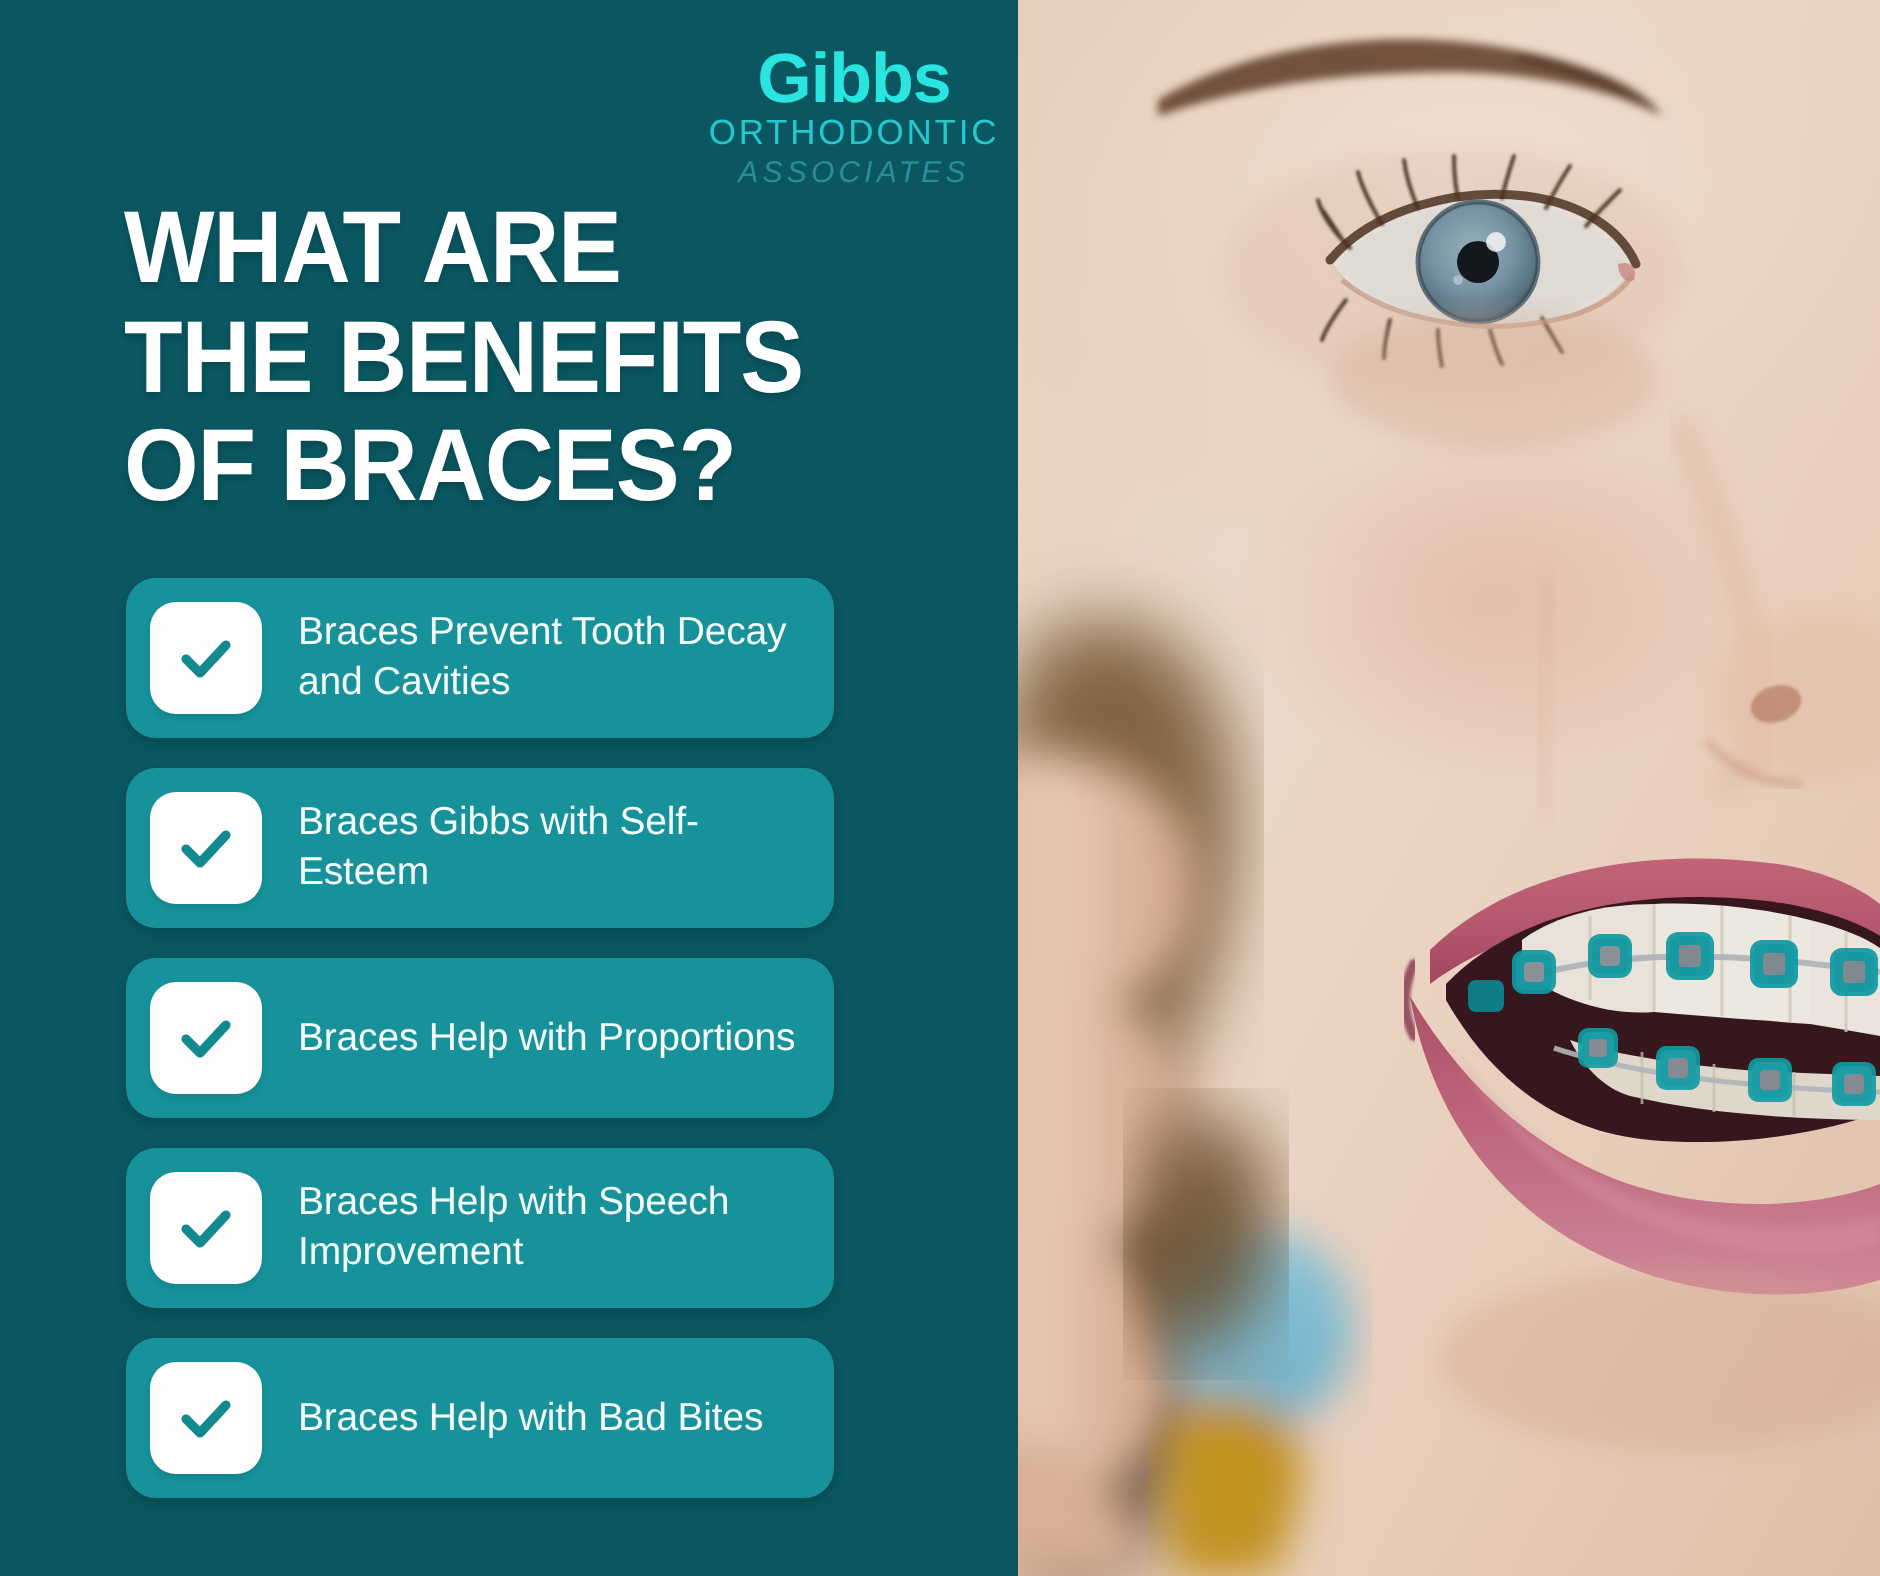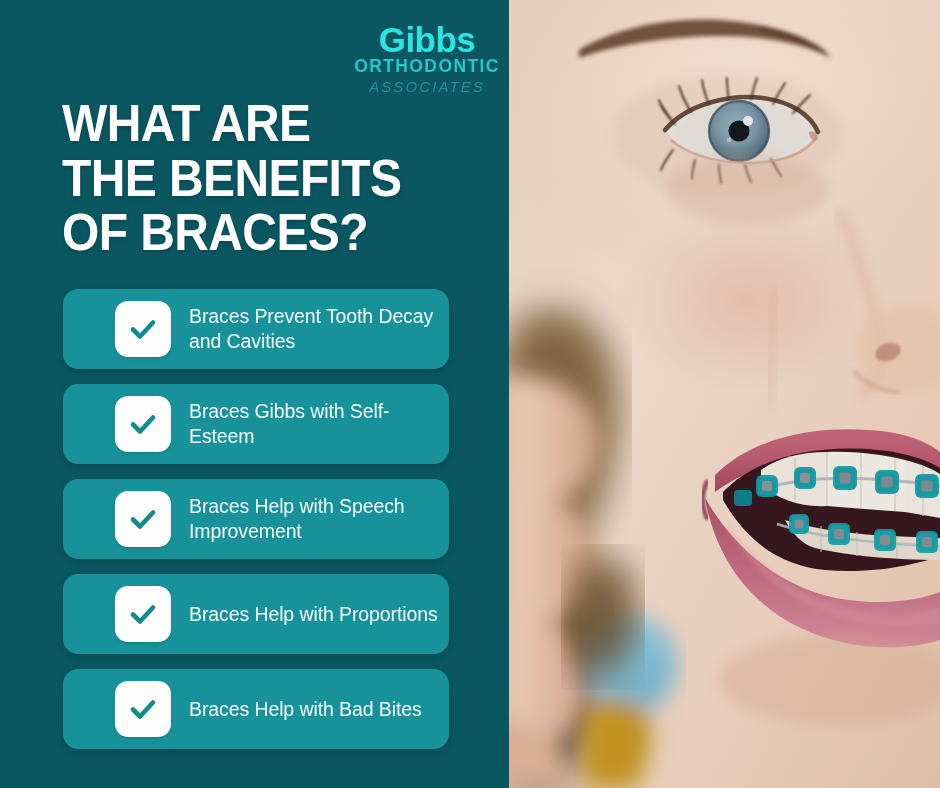--- a/index.html
+++ b/index.html
@@ -39,21 +39,21 @@
     font-family: "Liberation Sans", sans-serif;
     font-size: 35px;
     font-weight: 700;
     color: #2ae4e0;
     letter-spacing: -0.5px;
     display: block;
     margin-bottom: 1px;
   }
   .logo-sub1 {
     font-size: 17.5px;
-    font-weight: 700;
+    font-weight: 400;
     color: #25c8cd;
     letter-spacing: 1.4px;
     display: block;
     margin-top: 1px;
   }
   .logo-sub2 {
     font-size: 15px;
     font-weight: 400;
     color: #2b8d99;
     letter-spacing: 2.1px;
@@ -84,29 +84,28 @@
   
   .benefits {
     position: absolute;
     left: 63px;
     top: 289px;
     width: 386px;
   }
   .benefit-card {
     position: relative;
     box-sizing: border-box;
-    width: 386px;
+    width: 354px;
     height: 80px;
     background: #17929a;
     border-radius: 15px;
     margin-bottom: 15px;
     display: flex;
     align-items: center;
     box-shadow: 0 3px 6px rgba(0,0,0,0.16);
-    padding-left: 40px;
   }
   .benefit-card:last-child { margin-bottom: 12px; }
 
   .checkbox {
     flex: 0 0 auto;
     width: 56px;
     height: 56px;
     margin-left: 12px;
     background: #fdfdfd;
     border-radius: 13px;
@@ -420,30 +419,30 @@
         </span>
         <span class="benefit-label">Braces Gibbs with Self-Esteem</span>
       </div>
 
       <div class="benefit-card">
         <span class="checkbox">
           <svg width="34" height="34" viewBox="0 0 34 34" aria-hidden="true">
             <path d="M7 17.5 L14 24.5 L27 10.5" fill="none" stroke="#12888f" stroke-width="4.6" stroke-linecap="round" stroke-linejoin="round"></path>
           </svg>
         </span>
-        <span class="benefit-label">Braces Help with Speech Improvement</span>
+        <span class="benefit-label">Braces Help with Proportions</span>
       </div>
 
       <div class="benefit-card">
         <span class="checkbox">
           <svg width="34" height="34" viewBox="0 0 34 34" aria-hidden="true">
             <path d="M7 17.5 L14 24.5 L27 10.5" fill="none" stroke="#12888f" stroke-width="4.6" stroke-linecap="round" stroke-linejoin="round"></path>
           </svg>
         </span>
-        <span class="benefit-label">Braces Help with Proportions</span>
+        <span class="benefit-label">Braces Help with Speech Improvement</span>
       </div>
 
       <div class="benefit-card">
         <span class="checkbox">
           <svg width="34" height="34" viewBox="0 0 34 34" aria-hidden="true">
             <path d="M7 17.5 L14 24.5 L27 10.5" fill="none" stroke="#12888f" stroke-width="4.6" stroke-linecap="round" stroke-linejoin="round"></path>
           </svg>
         </span>
         <span class="benefit-label">Braces Help with Bad Bites</span>
       </div>

